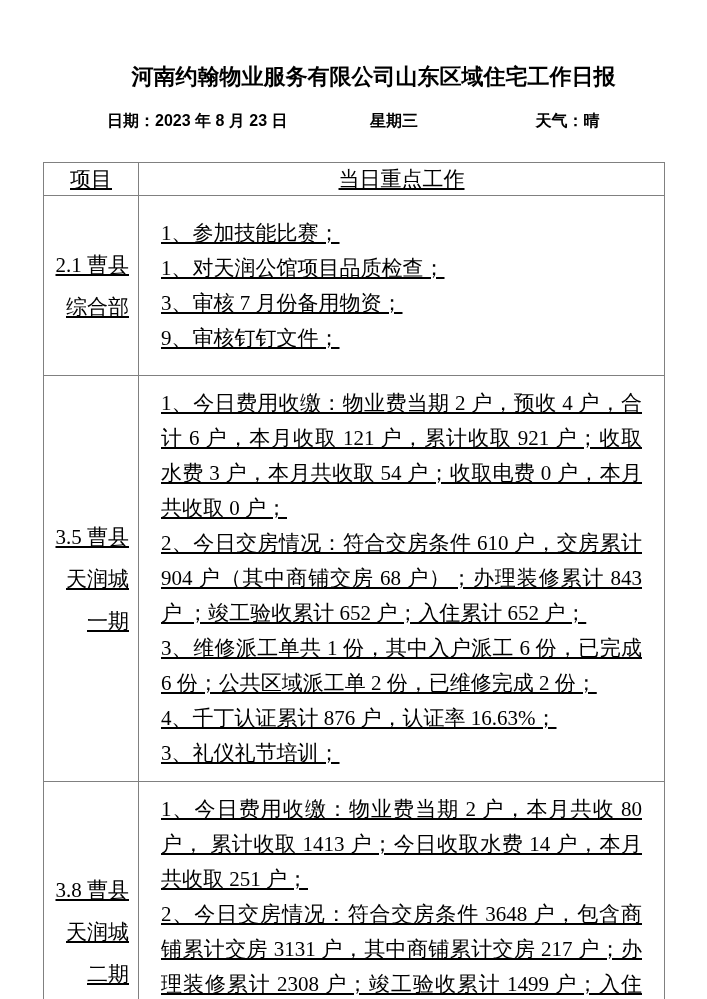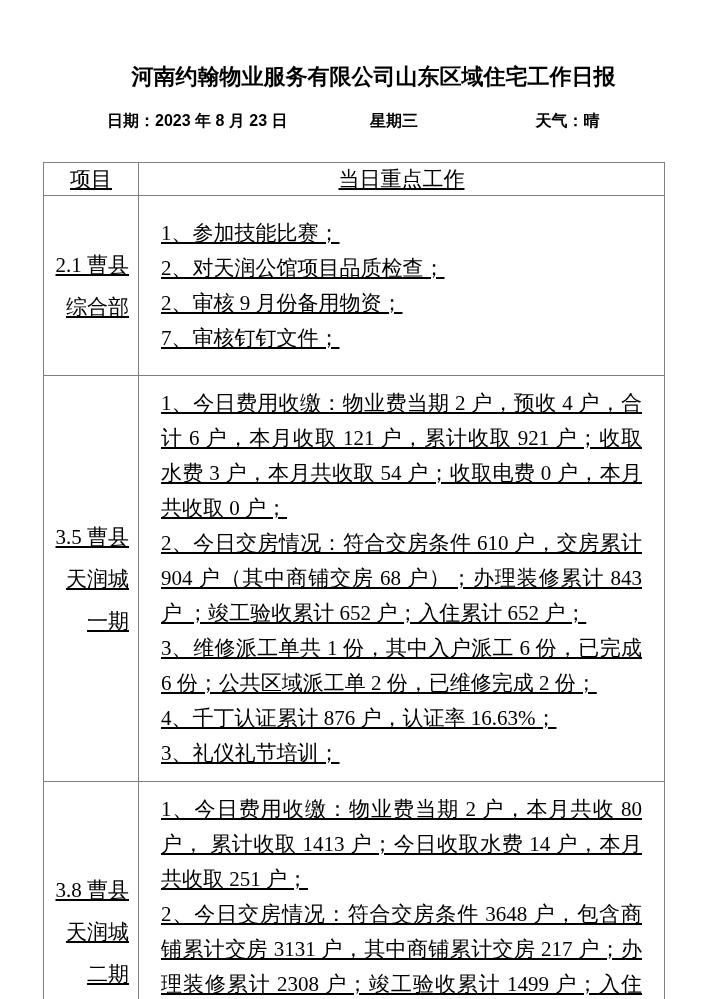--- a/index.html
+++ b/index.html
@@ -99,23 +99,23 @@
       <tr>
         <th>项目</th>
         <th>当日重点工作</th>
       </tr>
     </thead>
     <tbody>
         <tr>
           <td class="project-cell">2.1 曹县综合部</td>
           <td class="work-cell">
             <p>1、参加技能比赛；</p>
-            <p>2、对天润公馆项目品质检查；</p>
-            <p>2、审核 9 月份备用物资；</p>
-            <p>7、审核钉钉文件；</p>
+            <p>1、对天润公馆项目品质检查；</p>
+            <p>3、审核 7 月份备用物资；</p>
+            <p>9、审核钉钉文件；</p>
           </td>
         </tr>
         <tr>
           <td class="project-cell">3.5 曹县天润城一期</td>
           <td class="work-cell">
             <p>1、今日费用收缴：物业费当期 2 户，预收 4 户，合计 6 户，本月收取 121 户，累计收取 921 户；收取水费 3 户，本月共收取 54 户；收取电费 0 户，本月共收取 0 户；</p>
             <p>2、今日交房情况：符合交房条件 610 户，交房累计 904 户（其中商铺交房 68 户）；办理装修累计 843 户 ；竣工验收累计 652 户；入住累计 652 户；</p>
             <p>3、维修派工单共 1 份，其中入户派工 6 份，已完成 6 份；公共区域派工单 2 份，已维修完成 2 份；</p>
             <p>4、千丁认证累计 876 户，认证率 16.63%；</p>
             <p>3、礼仪礼节培训；</p>

